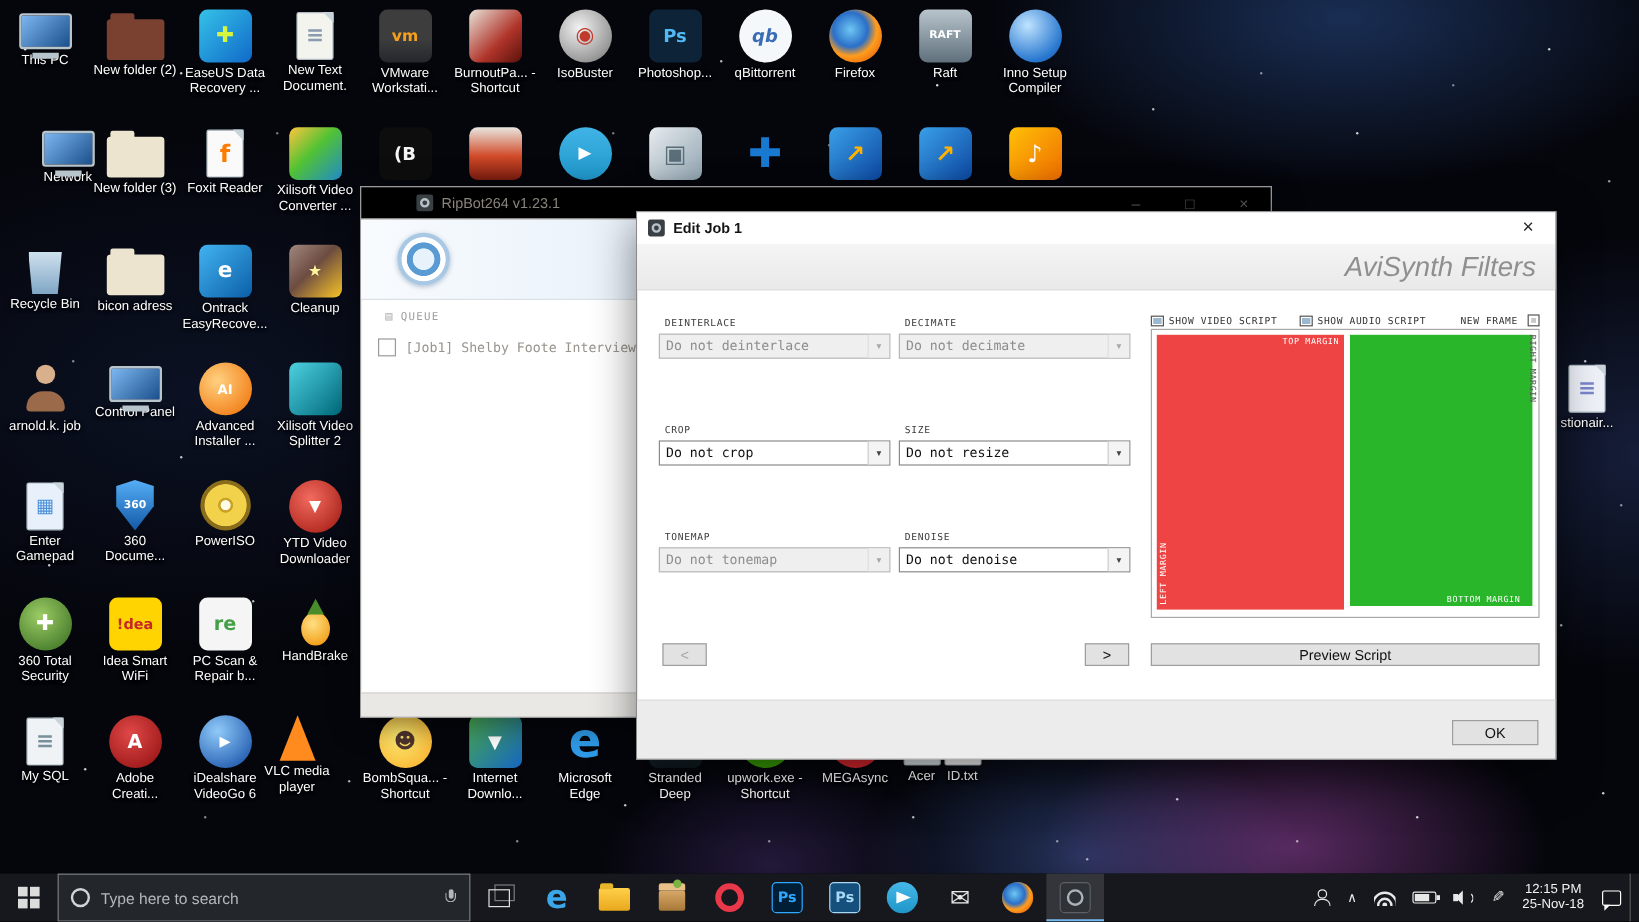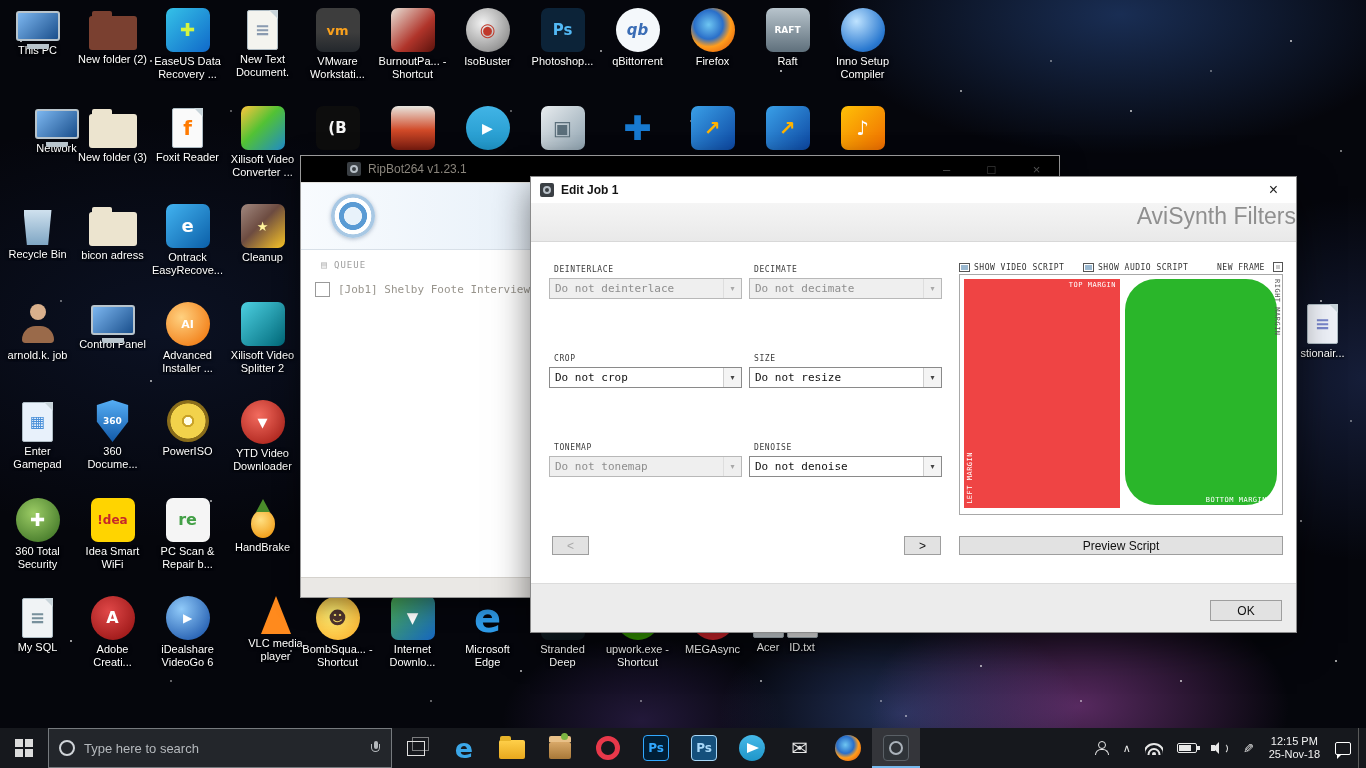--- a/index.html
+++ b/index.html
@@ -97,21 +97,21 @@
   .rb-statusbar{position:absolute;left:0;right:0;bottom:0;height:19px;background:#eae8e5;border-top:1px solid #d5d2cd;}
 
   
   #dialog{position:absolute;left:530px;top:176px;width:767px;height:457px;background:#fff;
     border:1px solid #8a8a8a;box-shadow:0 10px 34px rgba(0,0,0,.5);z-index:20;box-sizing:border-box;}
   .dlg-titlebar{height:26px;display:flex;align-items:center;padding-left:9px;background:#fff;position:relative;}
   .dlg-title{font-size:12px;font-weight:bold;color:#141414;margin-left:7px;}
   .dlg-close{position:absolute;right:0;top:0;width:45px;height:26px;display:flex;align-items:center;justify-content:center;
     font-size:16px;color:#222;}
   .dlg-header{height:38px;background:linear-gradient(180deg,#f5f5f5,#e9e9e9);border-bottom:1px solid #d8d8d8;
-    display:flex;align-items:flex-start;justify-content:flex-end;}
+    display:flex;align-items:center;justify-content:flex-end;padding-right:16px;font-style:italic;}
   .dlg-header-title{font-size:23px;color:#8f8f8f;}
   .dlg-footer{position:absolute;left:0;right:0;bottom:0;height:48px;background:#ececec;border-top:1px solid #dcdcdc;}
   .flabel{position:absolute;font-family:"DejaVu Sans Mono",monospace;font-size:8px;letter-spacing:.6px;color:#3c3c3c;}
   .combo{position:absolute;width:193px;height:21px;box-sizing:border-box;border:1px solid #8a8a8a;background:#fff;
     display:flex;align-items:center;}
   .combo .ctext{flex:1;font-family:"DejaVu Sans Mono",monospace;font-size:11px;color:#111;padding-left:5px;
     white-space:nowrap;overflow:hidden;}
   .combo .carrow{width:18px;height:100%;display:flex;align-items:center;justify-content:center;
     border-left:1px solid #cfcfcf;background:#f4f4f4;font-size:8px;color:#444;box-sizing:border-box;}
   .combo.disabled{background:#efefef;border-color:#b8b8b8;}
@@ -436,21 +436,21 @@
         <span class="g" style="color: rgb(255, 255, 255); font-size: 16px;">A</span>
       </div>
       <div class="dlabel">Adobe Creati...</div>
     </div>
     <div class="dicon" style="left: 150px; top: 592px; width: 75px;">
       <div class="ic ic-circle" style="background: radial-gradient(circle at 35% 30%, rgb(144, 202, 249), rgb(13, 71, 161));">
         <span class="g" style="color: rgb(255, 255, 255); font-size: 12px;">▶</span>
       </div>
       <div class="dlabel">iDealshare VideoGo 6</div>
     </div>
-    <div class="dicon" style="left: 238px; top: 592px; width: 75px;">
+    <div class="dicon" style="left: 210px; top: 592px; width: 75px;">
       <div class="ic ic-cone"></div>
       <div class="dlabel">VLC media player</div>
     </div>
     <div class="dicon" style="left: 300px; top: 592px; width: 75px;">
       <div class="ic ic-circle" style="background: radial-gradient(circle at 40% 40%, rgb(255, 241, 118), rgb(249, 168, 37));">
         <span class="g" style="color: rgb(78, 52, 46); font-size: 18px;">☻</span>
       </div>
       <div class="dlabel">BombSqua... - Shortcut</div>
     </div>
     <div class="dicon" style="left: 375px; top: 592px; width: 75px;">
@@ -574,21 +574,21 @@
   <div class="psh" id="psh-frame">
     <span>NEW FRAME</span>
   </div>
   <span class="nf-box"></span>
 
   <div class="pv-wrap">
     <div class="pv-green pv-left" style="background: #ef4444;">
       <span class="mlab m-top">TOP MARGIN</span>
       <span class="mlab m-left">LEFT MARGIN</span>
     </div>
-    <div class="pv-green pv-right" style="background: rgb(42, 182, 42); border-radius: 31px;">
+    <div class="pv-green pv-right" style="background: rgb(42, 182, 42);">
       <span class="mlab m-bottom">BOTTOM MARGIN</span>
     </div>
     <span class="m-right">RIGHT MARGIN</span>
   </div>
 
   <div class="btn btn-prev">&lt;</div>
   <div class="btn btn-next">&gt;</div>
   <div class="btn btn-preview">Preview Script</div>
   <div class="btn btn-ok">OK</div>
 </div>

